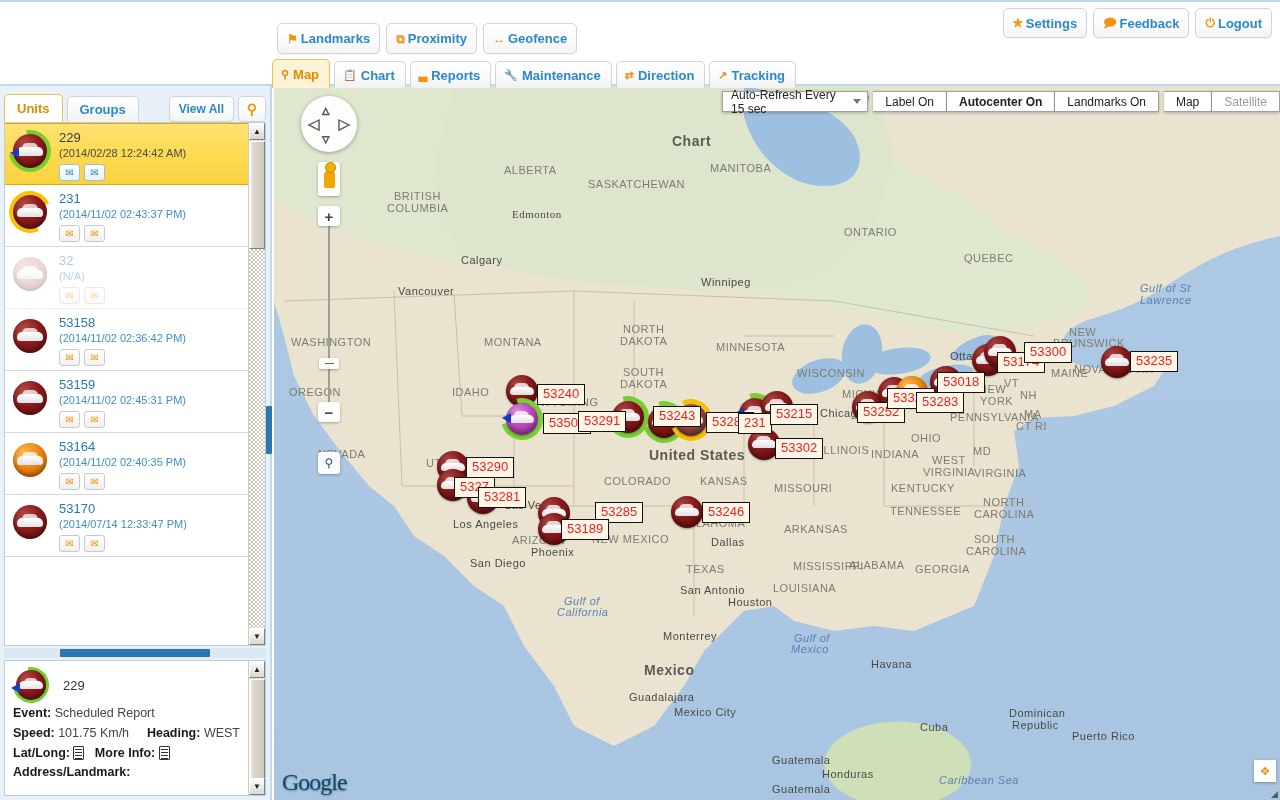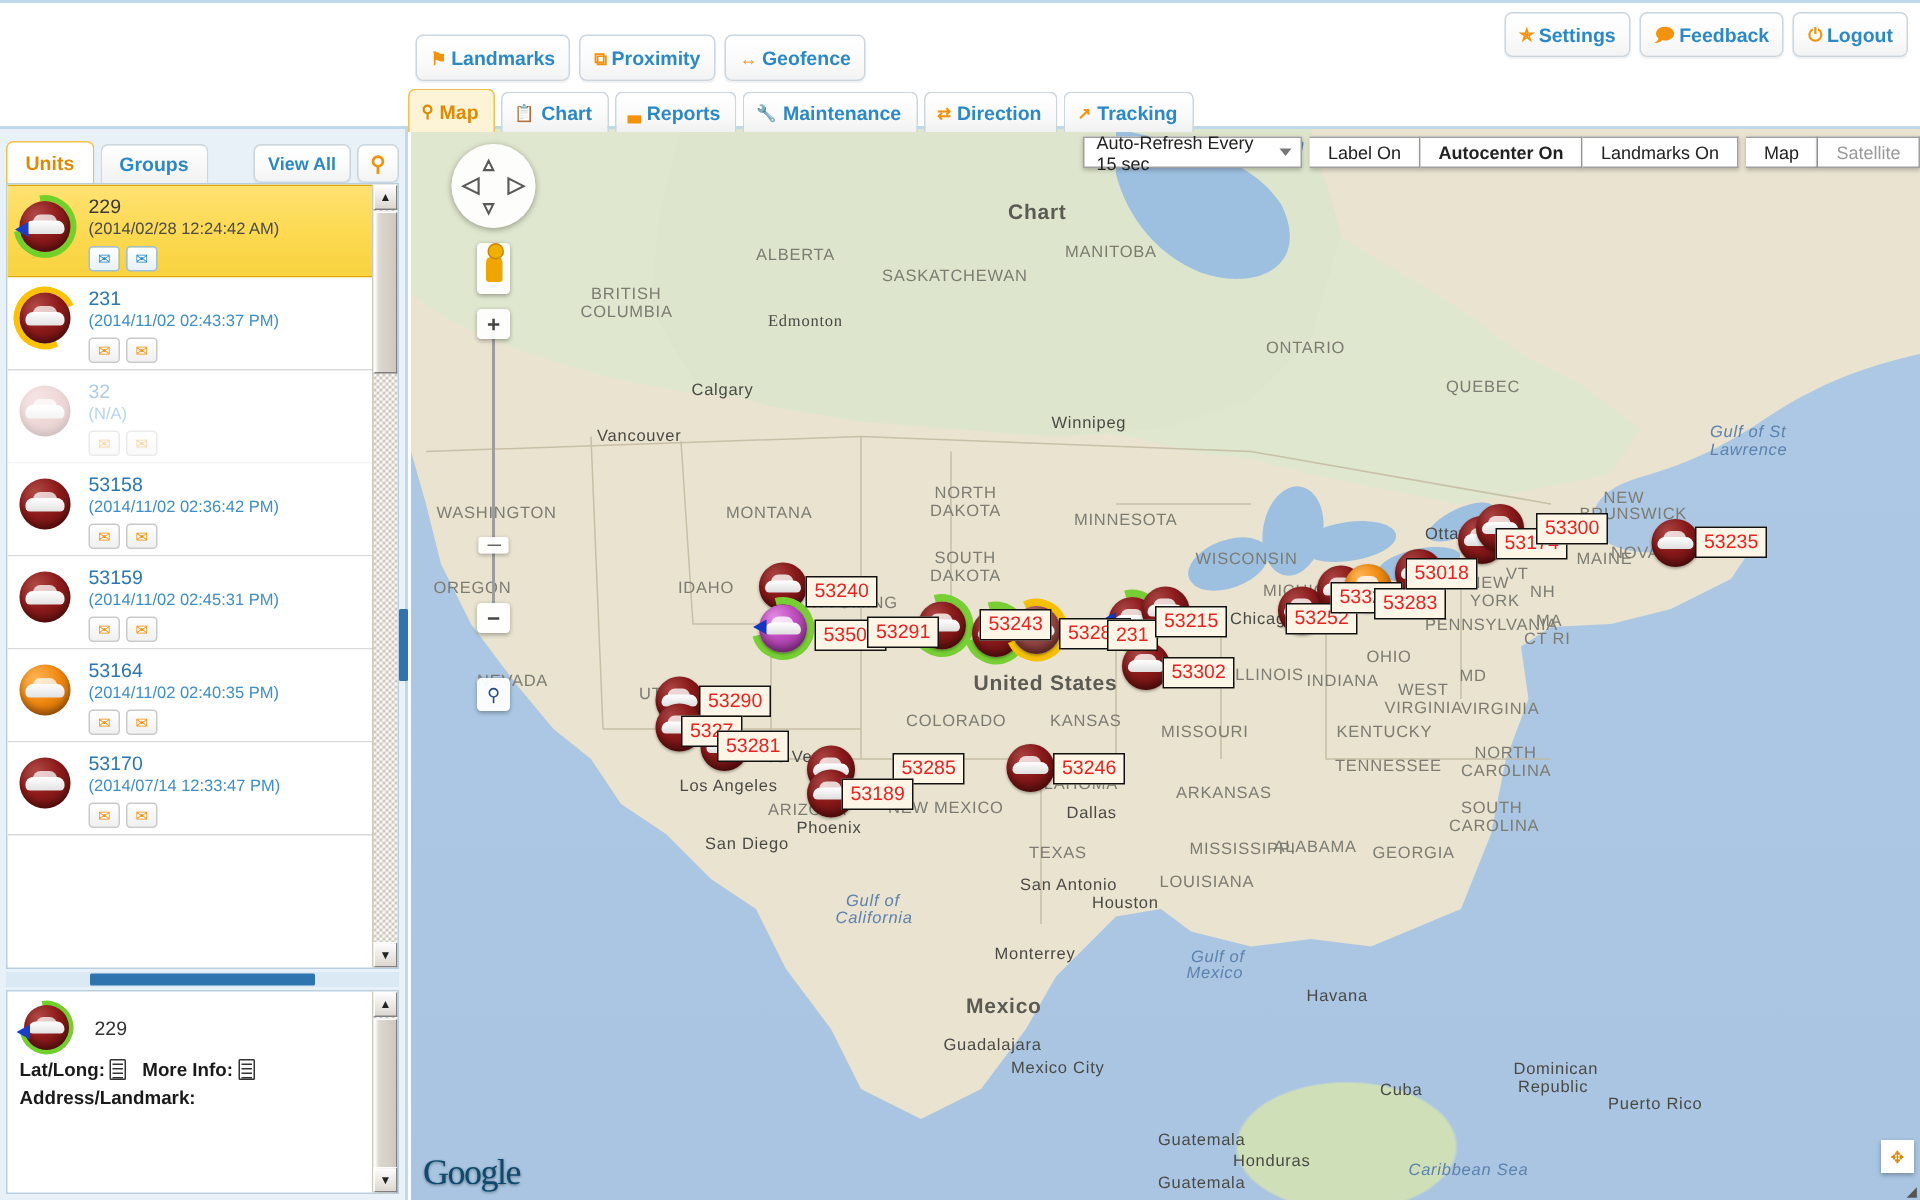--- a/index.html
+++ b/index.html
@@ -600,21 +600,35 @@
       <div class="detail-inner">
         <div class="detail-head">
           <div style="position:relative;width:40px;height:36px;">
             <div class="ring green" style="left:0;top:0;width:36px;height:36px;border-width:4px;"></div>
             <div class="veh" style="margin-left:3px;margin-top:3px;"></div>
             <div class="arrow-w" style="left:-2px;top:16px;"></div>
           </div>
           <div class="detail-title">229</div>
         </div>
 
-
+        <div class="drow">
+          <span class="dlabel">Event:</span>
+          <span>Scheduled Report</span>
+        </div>
+
+        <div class="drow two">
+          <span class="c1">
+            <span class="dlabel">Speed:</span>
+            <span>101.75 Km/h</span>
+          </span>
+          <span>
+            <span class="dlabel">Heading:</span>
+            <span>WEST</span>
+          </span>
+        </div>
 
 
         <div class="drow">
           <span class="dlabel">Lat/Long:</span>
           <span class="note-icon"></span>
           &nbsp;
           <span class="dlabel">More Info:</span>
           <span class="note-icon"></span>
         </div>
 

